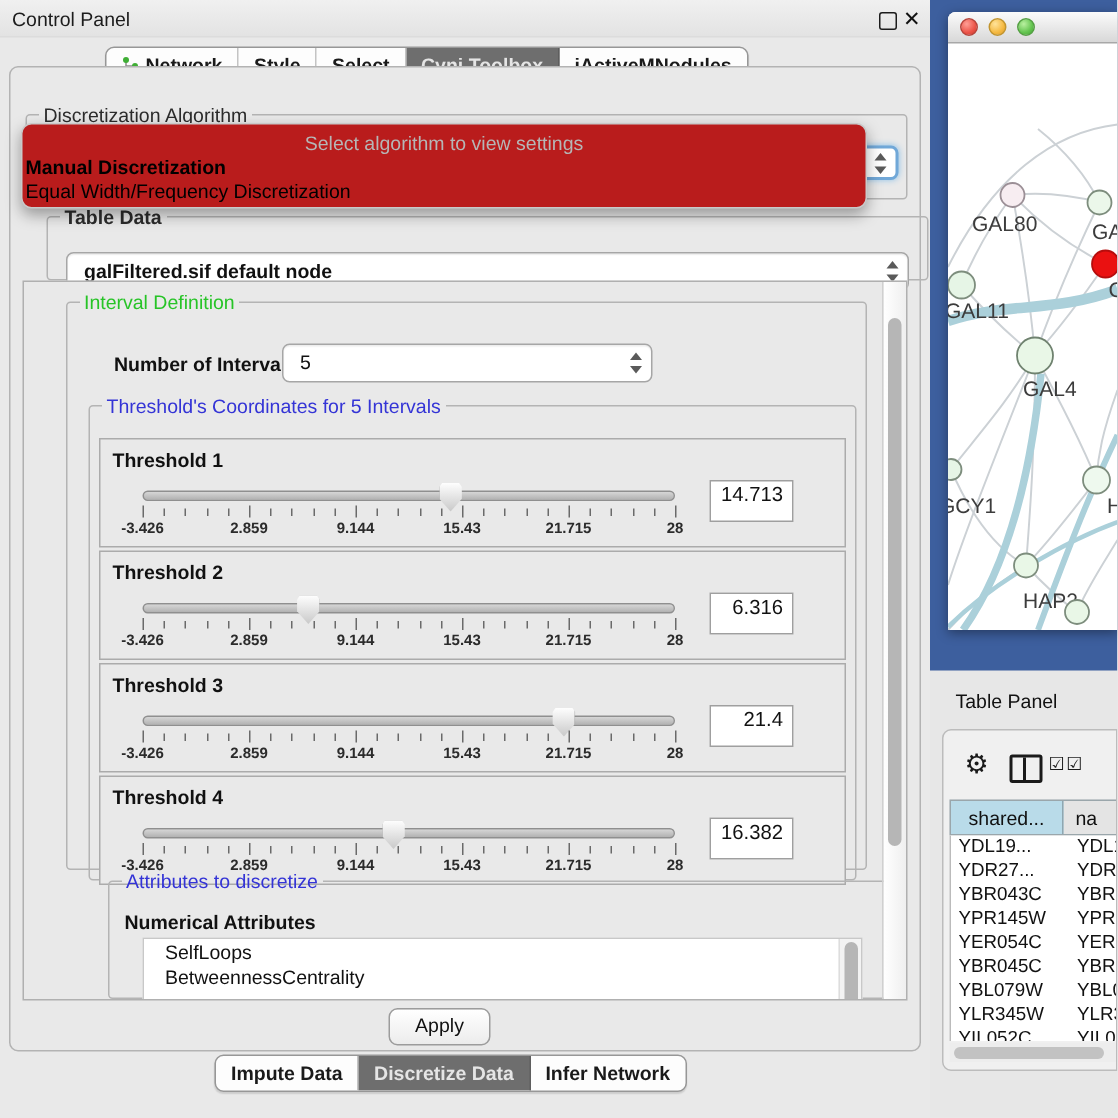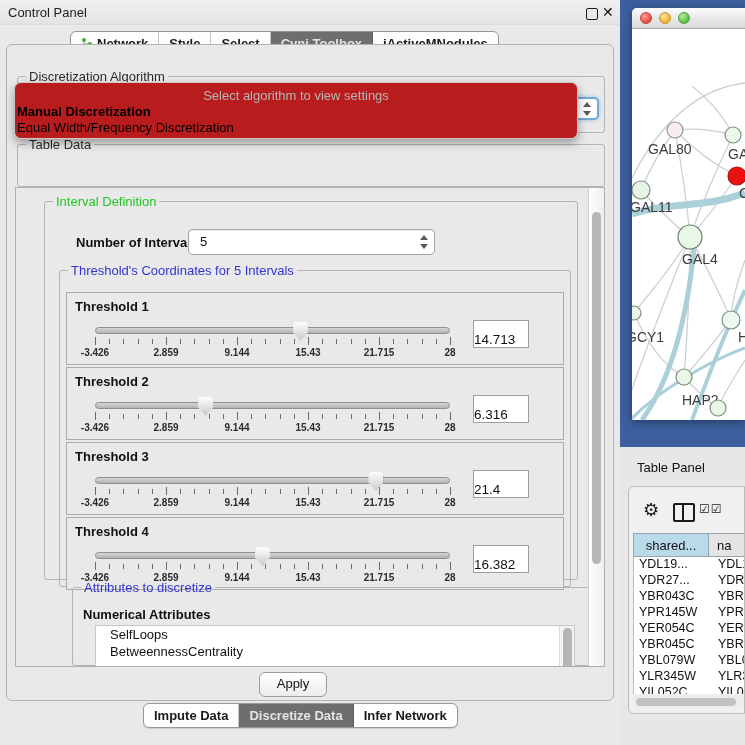--- a/index.html
+++ b/index.html
@@ -45,21 +45,21 @@
   .th-row{position:absolute;left:6px;width:498px;height:73px;border:1px solid #ababab;background:#e9e9e9;box-sizing:border-box;}
   .th-name{position:absolute;left:8px;top:6px;font-weight:bold;font-size:13px;}
   .th-slider{position:absolute;left:28px;top:30px;width:355px;height:38px;}
   .track{position:absolute;left:0;top:4px;width:100%;height:7px;border:1px solid #8f8f8f;border-radius:5px;background:linear-gradient(#d6d6d6,#b2b2b2);box-sizing:border-box;}
   .thumb{position:absolute;top:-1px;width:15px;height:19px;background:linear-gradient(#fefefe,#c9c9c9);clip-path:polygon(12% 0,88% 0,100% 14%,100% 55%,50% 100%,0 55%,0 14%);filter:drop-shadow(0 0 1px #777);}
   .ticks{position:absolute;left:0;top:14px;width:100%;height:10px;}
   .tick{position:absolute;top:2px;width:1px;height:5px;background:#6a6a6a;}
   .tick.major{top:0;height:8px;}
   .tlabels{position:absolute;left:0;top:24px;width:100%;height:12px;}
   .tlabel{position:absolute;transform:translateX(-50%);font-size:10px;font-weight:bold;color:#2b2b2b;white-space:nowrap;}
-  .th-value{position:absolute;left:406px;top:27px;width:56px;height:28px;background:#fff;border:1px solid #9f9f9f;box-sizing:border-box;font-size:13.5px;padding:11px 6px 0 0;}
+  .th-value{position:absolute;left:406px;top:27px;width:56px;height:28px;background:#fff;border:1px solid #9f9f9f;box-sizing:border-box;font-size:13.5px;text-align:right;padding:1px 6px 0 0;}
   
   .attr-sub{position:absolute;left:10px;top:12px;font-weight:bold;font-size:13px;}
   .attr-list{position:absolute;left:22px;top:30px;width:478px;height:50px;background:#fff;border:1px solid #c8c8c8;overflow:hidden;}
   .attr-item{font-size:13px;padding:1px 0 1px 14px;white-space:nowrap;}
   .attr-vsb{position:absolute;right:0;top:0;width:14px;height:100%;background:#f3f3f3;border-left:1px solid #ddd;}
   .attr-vsb .vthumb{position:absolute;left:2.5px;top:2px;width:9px;height:44px;background:#b6b6b6;border-radius:5px;}
   .apply-btn{position:absolute;left:252px;top:627px;width:66px;height:23px;background:linear-gradient(#ffffff,#ececec);border:1px solid #9c9c9c;border-radius:6px;font-size:13px;text-align:center;line-height:21px;}
   
   .rp{position:absolute;left:620px;top:0;width:125px;height:745px;background:#e7e7e7;}
   .net-frame{position:absolute;left:0;top:0;width:125px;height:447px;background:#3d5f9e;}
@@ -137,22 +137,26 @@
       <div class="combo combo-focus" style="left:22px;top:52px;width:566px;height:19px;z-index:5;">
         <span class="stepper"></span>
       </div>
 
       <div class="popup">
         <div class="ph">Select algorithm to view settings</div>
         <div class="opt1">Manual Discretization</div>
         <div class="opt2">Equal Width/Frequency Discretization</div>
       </div>
 
-      <fieldset style="left:10px;top:92px;width:586px;height:48px;">
+      <fieldset style="left:24px;top:92px;width:586px;height:48px;font-weight:bold;">
         <legend class="leg-dark">Table Data</legend>
+        <div class="combo plain" style="position:absolute;left:12px;top:16px;width:560px;height:24px;">
+          <span class="cval" style="top:4px;">galFiltered.sif default node</span>
+          <span class="stepper"></span>
+        </div>
       </fieldset>
 
       <div class="scrollpane">
 
         <fieldset style="left:28px;top:6px;width:532px;height:384px;">
           <legend class="leg-green">Interval Definition</legend>
           <span style="position:absolute;left:31px;top:26px;font-weight:bold;font-size:13px;">Number of Intervals</span>
           <div class="combo plain" style="position:absolute;left:143px;top:20px;width:245px;height:24px;">
             <span class="cval" style="top:4px;">5</span>
             <span class="stepper"></span>

